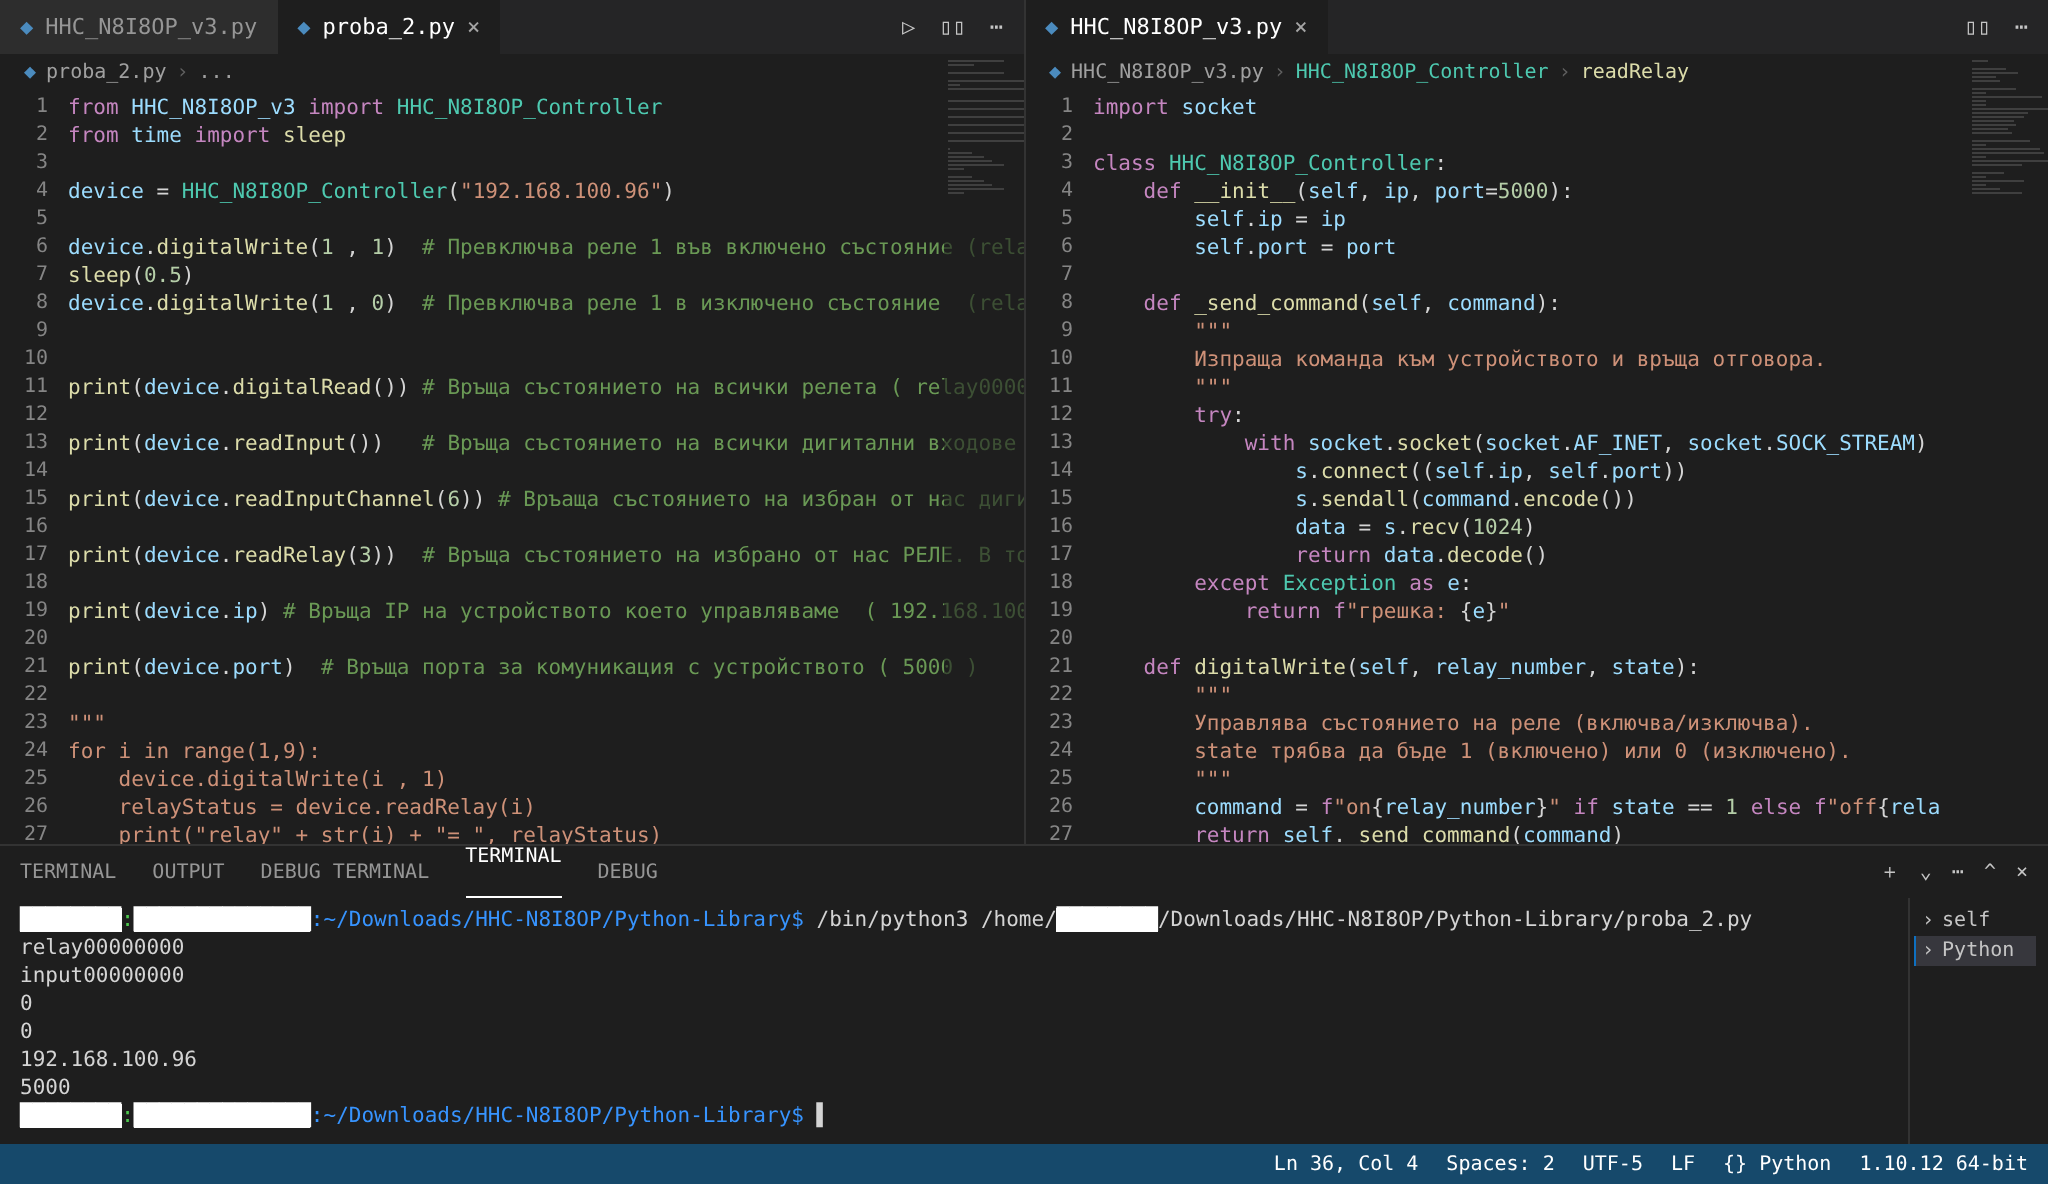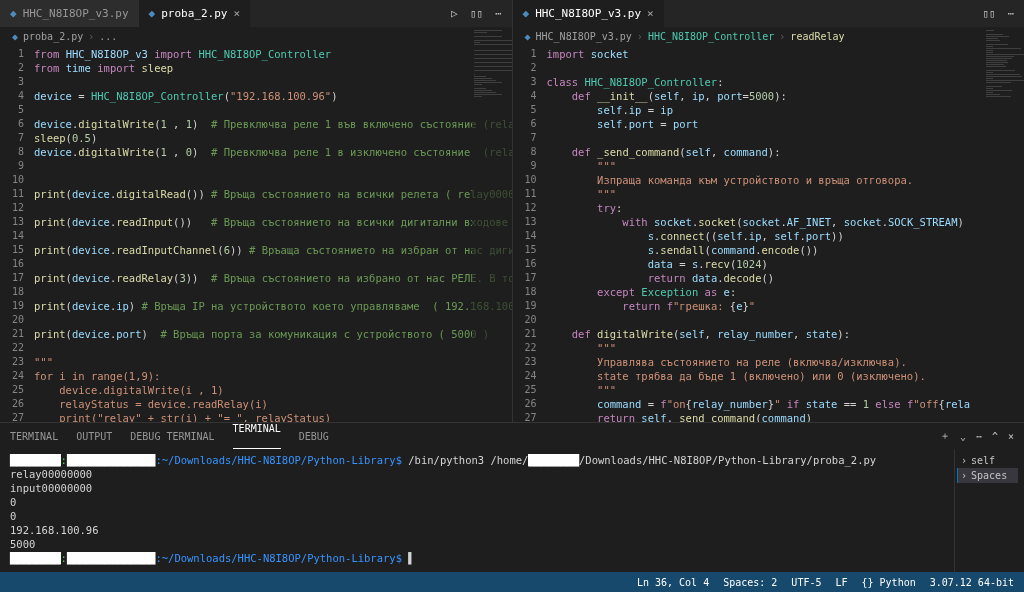--- a/index.html
+++ b/index.html
@@ -276,26 +276,26 @@
 192.168.100.96
 5000
 <span class="prompt-redact">████████</span><span class="prompt-user">:</span><span class="prompt-redact">██████████████</span><span class="prompt-path">:~/Downloads/HHC-N8I8OP/Python-Library$</span> ▌</div>
     <div class="term-side">
       <div class="term-side-item">
         <span>›</span>
         <span>self</span>
       </div>
       <div class="term-side-item active">
         <span>›</span>
-        <span>Spaces</span>
+        <span>Python</span>
       </div>
     </div>
   </div>
 </div>
 
 <div class="status-bar">
   <span>Ln 36, Col 4</span>
   <span>Spaces: 2</span>
   <span>UTF-5</span>
   <span>LF</span>
   <span>{} Python</span>
-  <span>3.07.12 64-bit</span>
+  <span>1.10.12 64-bit</span>
 </div>
 
 </body></html>

